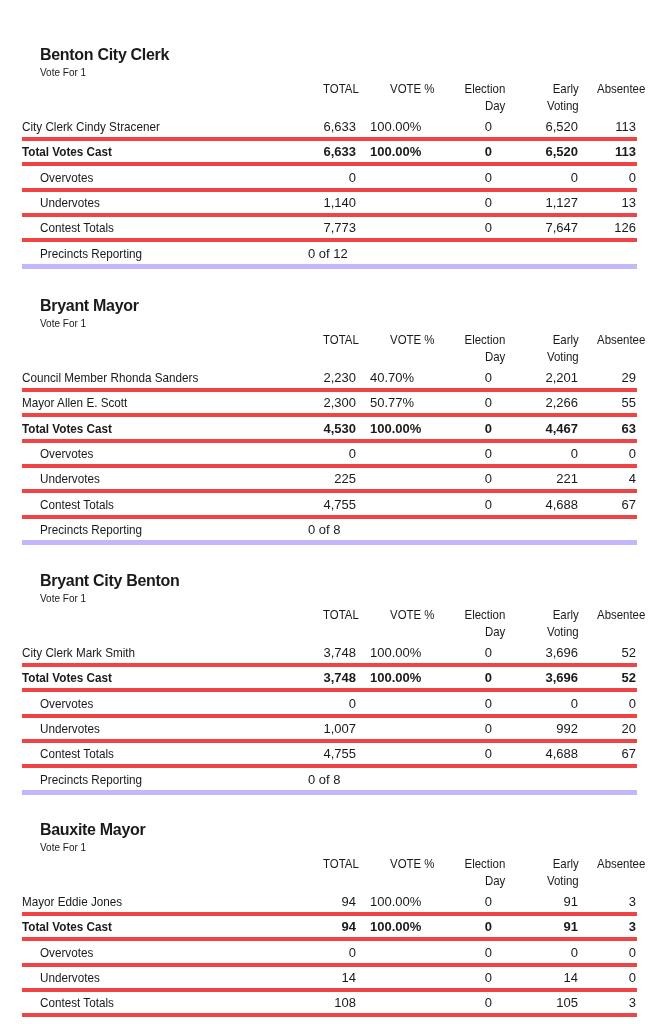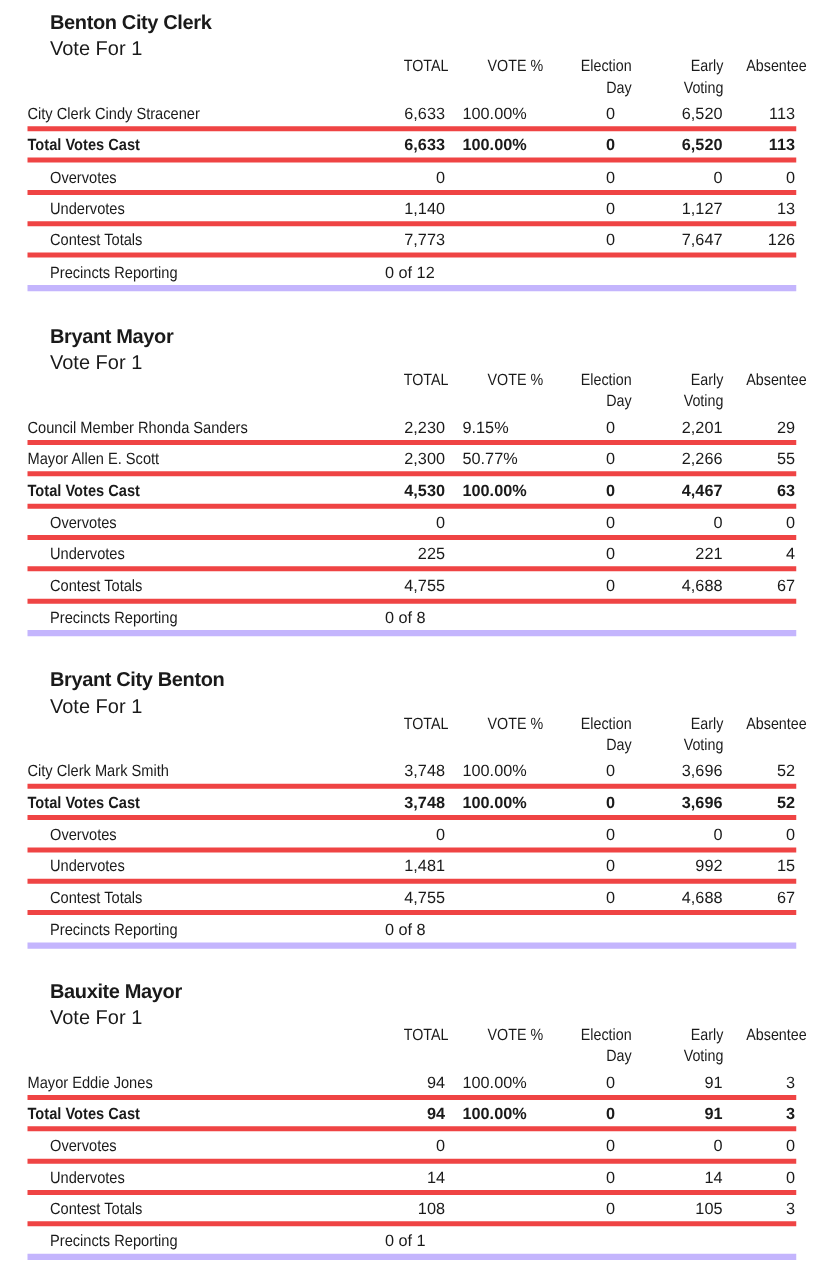--- a/index.html
+++ b/index.html
@@ -1,19 +1,19 @@
 <!DOCTYPE html>
 <html><head>
 <meta charset="utf-8">
 <style>
   html,body{margin:0;padding:0;background:#ffffff;}
   body{width:671px;height:1024px;overflow:hidden;position:relative;font-family:"Liberation Sans",sans-serif;color:#1a1a1a;}
-  .contest{position:absolute;left:0;width:671px;}
+  .contest{position:absolute;left:0;width:671px;margin-top:36px;}
   .c-title{position:absolute;left:40px;top:0;font-weight:bold;font-size:16px;letter-spacing:-0.3px;}
-  .c-sub{position:absolute;left:40px;top:21px;font-size:16px;}
+  .c-sub{position:absolute;left:40px;top:21px;font-size:10px;}
   .hdr{position:absolute;font-size:13px;line-height:17px;transform:scaleX(0.88);transform-origin:left top;}
   .h-total{left:323px;top:34px;}
   .h-pct{left:390px;top:34px;}
   .h-eday{left:456px;top:34px;text-align:right;width:56px;}
   .h-early{left:540px;top:34px;text-align:right;width:44px;}
   .h-abs{left:597px;top:34px;}
   .row{position:absolute;left:22px;width:615px;height:24px;border-bottom:4px solid #ef4444;font-size:13px;}
   .row span{position:absolute;bottom:3px;white-space:nowrap;}
   .row .lbl{left:0;transform:scaleX(0.9);transform-origin:left bottom;}
   .row.sub .lbl{left:18px;}
@@ -96,21 +96,21 @@
         <div>Day</div>
       </div>
       <div class="hdr h-early">
         <div>Early</div>
         <div>Voting</div>
       </div>
       <div class="hdr h-abs">Absentee</div>
       <div class="row cand" style="top:67.0px">
         <span class="lbl">Council Member Rhonda Sanders</span>
         <span class="v-total">2,230</span>
-        <span class="v-pct">9.15%</span>
+        <span class="v-pct">40.70%</span>
         <span class="v-eday">0</span>
         <span class="v-early">2,201</span>
         <span class="v-abs">29</span>
       </div>
       <div class="row cand" style="top:92.3px">
         <span class="lbl">Mayor Allen E. Scott</span>
         <span class="v-total">2,300</span>
         <span class="v-pct">50.77%</span>
         <span class="v-eday">0</span>
         <span class="v-early">2,266</span>
@@ -182,24 +182,24 @@
       </div>
       <div class="row sub" style="top:117.6px">
         <span class="lbl">Overvotes</span>
         <span class="v-total">0</span>
         <span class="v-eday">0</span>
         <span class="v-early">0</span>
         <span class="v-abs">0</span>
       </div>
       <div class="row sub" style="top:142.9px">
         <span class="lbl">Undervotes</span>
-        <span class="v-total">1,481</span>
+        <span class="v-total">1,007</span>
         <span class="v-eday">0</span>
         <span class="v-early">992</span>
-        <span class="v-abs">15</span>
+        <span class="v-abs">20</span>
       </div>
       <div class="row sub" style="top:168.2px">
         <span class="lbl">Contest Totals</span>
         <span class="v-total">4,755</span>
         <span class="v-eday">0</span>
         <span class="v-early">4,688</span>
         <span class="v-abs">67</span>
       </div>
       <div class="row sub prec" style="top:193.5px">
         <span class="lbl">Precincts Reporting</span>

